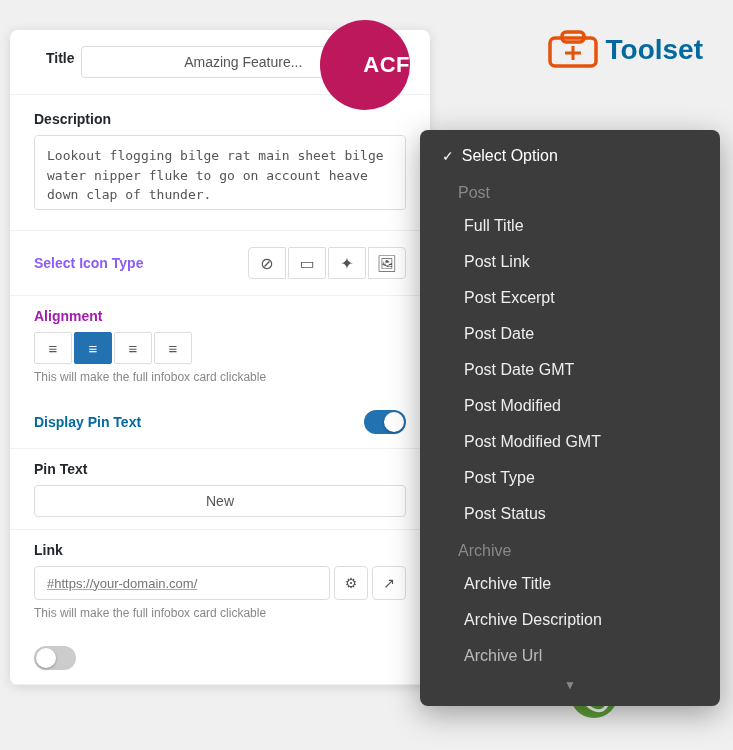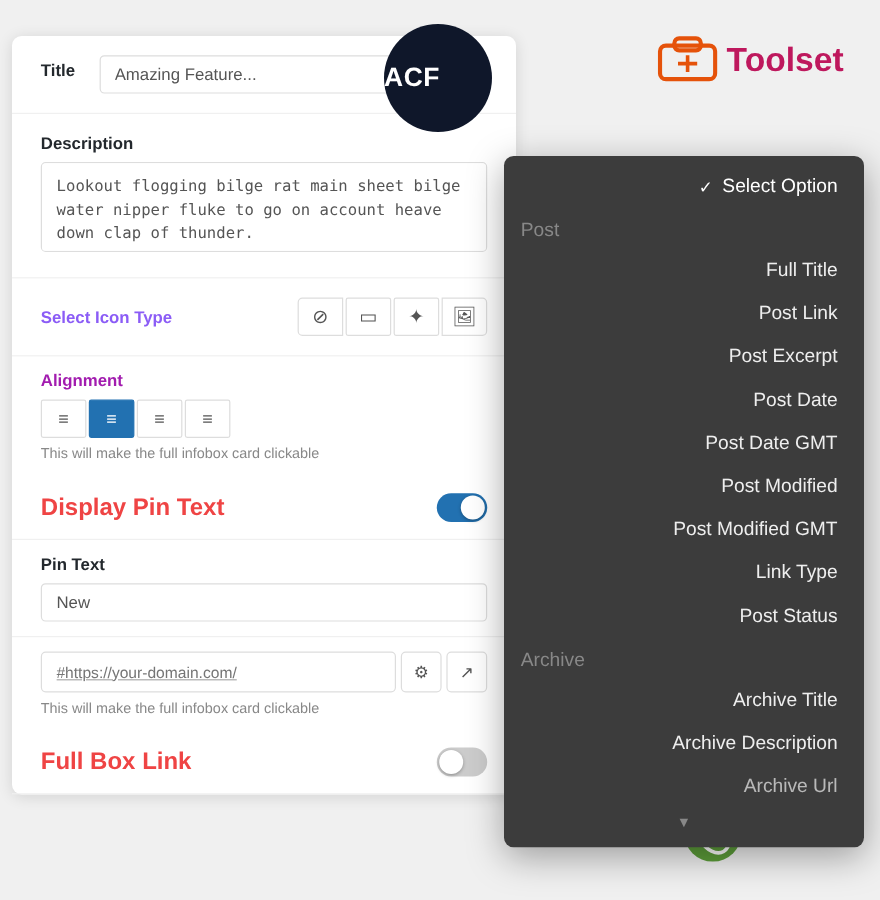--- a/index.html
+++ b/index.html
@@ -12,25 +12,25 @@
       overflow: hidden;
     }
 
     
     .acf-logo {
       position: absolute;
       top: 20px;
       left: 320px;
       width: 90px;
       height: 90px;
-      background: #0f172a;
+      background: #be185d;
       border-radius: 50%;
       display: flex;
       align-items: center;
-      justify-content: flex-start;
+      justify-content: flex-end;
       color: white;
       font-size: 22px;
       font-weight: 800;
       letter-spacing: 0.5px;
       z-index: 10;
     }
 
     
     .toolset-logo {
       position: absolute;
@@ -41,21 +41,21 @@
       gap: 8px;
       z-index: 1;
     }
     .toolset-icon {
       width: 50px;
       height: 40px;
     }
     .toolset-text {
       font-size: 28px;
       font-weight: 700;
-      color: #be185d;
+      color: #0369a1;
     }
 
     
     .pods-logo {
       position: absolute;
       bottom: 30px;
       right: 30px;
       display: flex;
       align-items: center;
       gap: 10px;
@@ -100,20 +100,21 @@
     }
 
     .field-input {
       border: 1px solid #ddd;
       border-radius: 4px;
       padding: 7px 12px;
       font-size: 14px;
       color: #555;
       width: 100%;
       outline: none;
+      text-align: center;
     }
 
     .field-textarea {
       border: 1px solid #ddd;
       border-radius: 4px;
       padding: 10px 12px;
       font-size: 13px;
       color: #555;
       width: 100%;
       height: 75px;
@@ -193,23 +194,23 @@
     }
 
     
     .toggle-row {
       display: flex;
       align-items: center;
       padding: 14px 24px;
       border-bottom: 1px solid #f0f0f0;
     }
     .toggle-label {
-      font-size: 20px;
+      font-size: 14px;
       font-weight: 600;
-      color: #ef4444;
+      color: #0369a1;
       flex: 1;
     }
     .toggle {
       width: 42px;
       height: 24px;
       border-radius: 12px;
       position: relative;
       cursor: pointer;
     }
     .toggle.on { background: #2271b1; }
@@ -286,38 +287,37 @@
     }
 
     .dropdown-item {
       padding: 9px 22px;
       font-size: 16px;
       color: #eee;
       cursor: pointer;
       display: flex;
       align-items: center;
       gap: 8px;
-      justify-content: flex-end;
     }
     .dropdown-item.selected {
       color: white;
       font-weight: 500;
     }
     .dropdown-item.selected::before {
       content: '✓';
       font-size: 14px;
       color: white;
     }
     .dropdown-item.no-check::before {
       content: '';
       width: 14px;
       display: inline-block;
     }
     .dropdown-group-label {
-      padding: 10px 14px 6px;
+      padding: 10px 38px 6px;
       font-size: 16px;
       color: #888;
       cursor: default;
     }
     .dropdown-scroll-hint {
       text-align: center;
       padding: 4px 0 6px;
       color: #888;
       font-size: 12px;
     }
@@ -346,21 +346,21 @@
     <circle cx="22" cy="22" r="4" fill="white"></circle>
     <circle cx="30" cy="28" r="4" fill="white"></circle>
     <circle cx="22" cy="34" r="4" fill="white"></circle>
   </svg>
   <span class="pods-text">Pods</span>
 </div>
 
 <div class="main-panel">
 
   <div class="panel-row">
-    <div style="display:flex; align-items:center; gap:20px;">
+    <div style="display:flex; align-items:center; gap:6px;margin-left:12px;">
       <span class="field-label">Title</span>
       <input class="field-input" type="text" style="flex: 1 1 0%;" value="Amazing Feature...">
     </div>
   </div>
 
   <div class="panel-row">
     <div class="field-label">Description</div>
     <textarea class="field-textarea" style="">Lookout flogging bilge rat main sheet bilge water nipper fluke to go on account heave down clap of thunder.</textarea>
   </div>
 
@@ -393,30 +393,30 @@
       <div class="toggle-knob"></div>
     </div>
   </div>
 
   <div class="pin-text-row">
     <div class="field-label">Pin Text</div>
     <input class="field-input" type="text" value="New" style="">
   </div>
 
   <div class="link-row">
+    <div class="field-label">Link</div>
     <div class="link-input-wrap">
       <input class="link-input" type="text" placeholder="#https://your-domain.com/" style="">
       <button class="link-btn">⚙</button>
       <button class="link-btn">↗</button>
     </div>
     <div class="link-hint">This will make the full infobox card clickable</div>
   </div>
 
   <div class="toggle-row">
-    <span class="toggle-label">Full Box Link</span>
     <div class="toggle off">
       <div class="toggle-knob"></div>
     </div>
   </div>
 
 </div>
 
 <div class="dropdown-overlay">
 
   <div class="dropdown-item selected">
@@ -449,21 +449,21 @@
 
   <div class="dropdown-item no-check">
     <span>Post Modified</span>
   </div>
 
   <div class="dropdown-item no-check">
     <span>Post Modified GMT</span>
   </div>
 
   <div class="dropdown-item no-check">
-    <span>Link Type</span>
+    <span>Post Type</span>
   </div>
 
   <div class="dropdown-item no-check">
     <span>Post Status</span>
   </div>
 
   <div class="dropdown-group-label">
     <span>Archive</span>
   </div>
 

